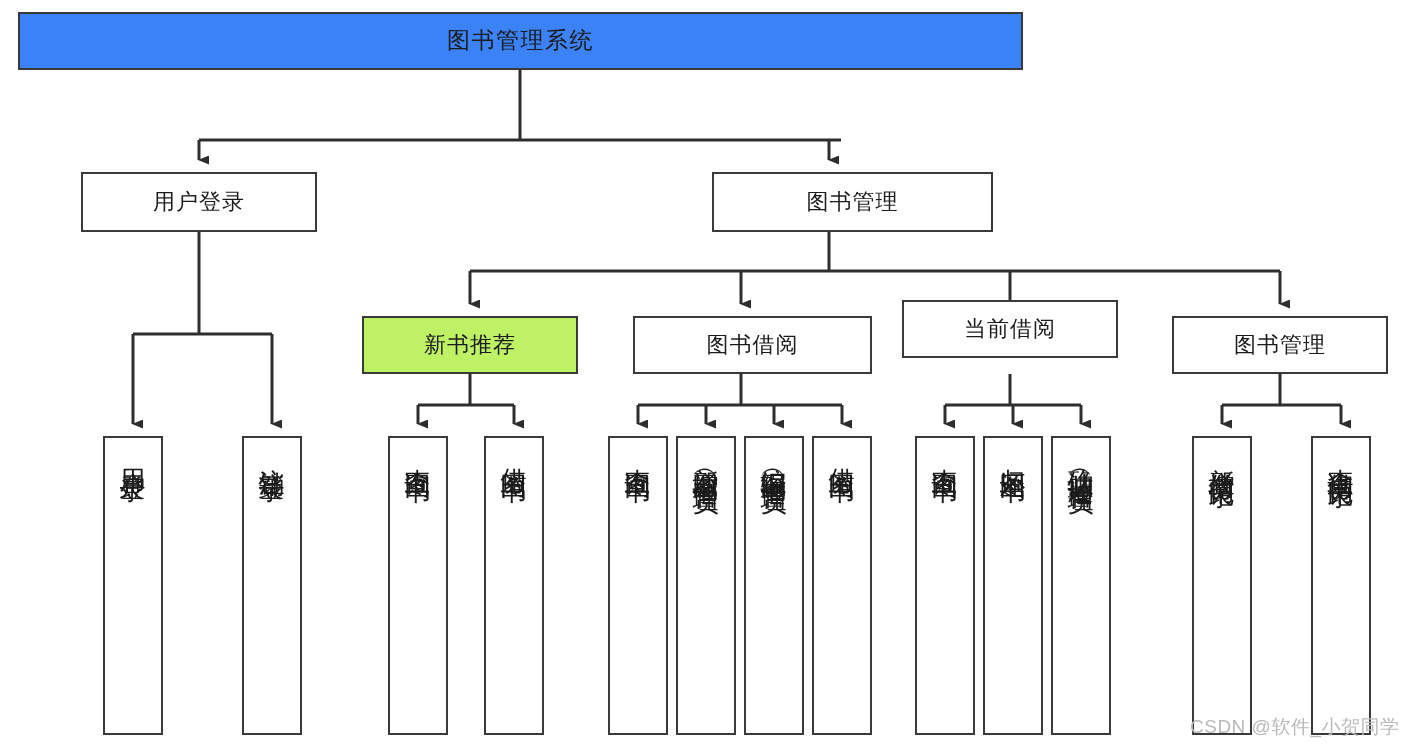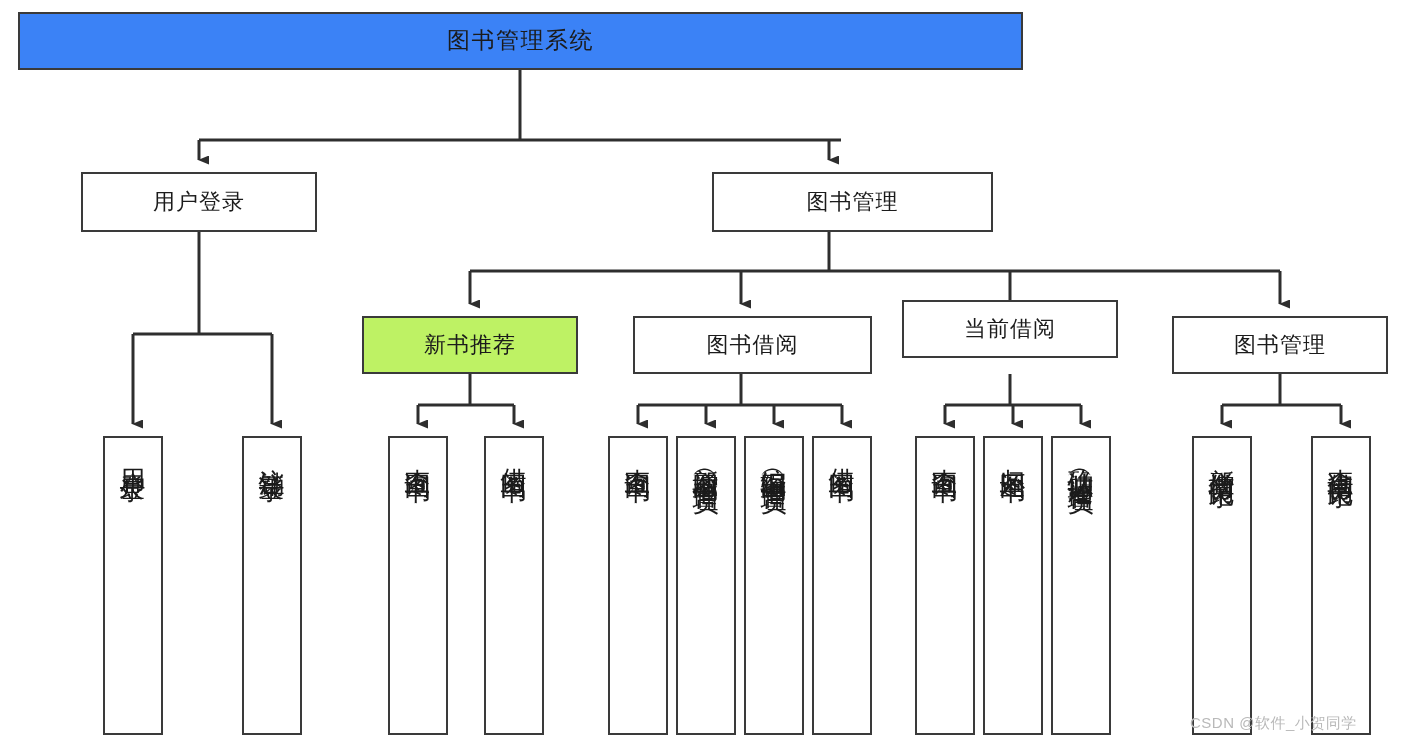--- a/index.html
+++ b/index.html
@@ -58,21 +58,21 @@
   .node.leaf .label {
     writing-mode: vertical-rl;
     text-orientation: upright;
     font-size: 26px;
     letter-spacing: 3px;
     line-height: 1;
   }
   .watermark {
     position: absolute;
     color: #b9b9b9;
-    font-size: 15px;
+    font-size: 19px;
     letter-spacing: 0.5px;
     white-space: pre;
     z-index: 3;
     user-select: none;
   }
 </style>
 </head>
 <body>
 
 <div id="canvas" style="background: rgb(255, 255, 255);">

